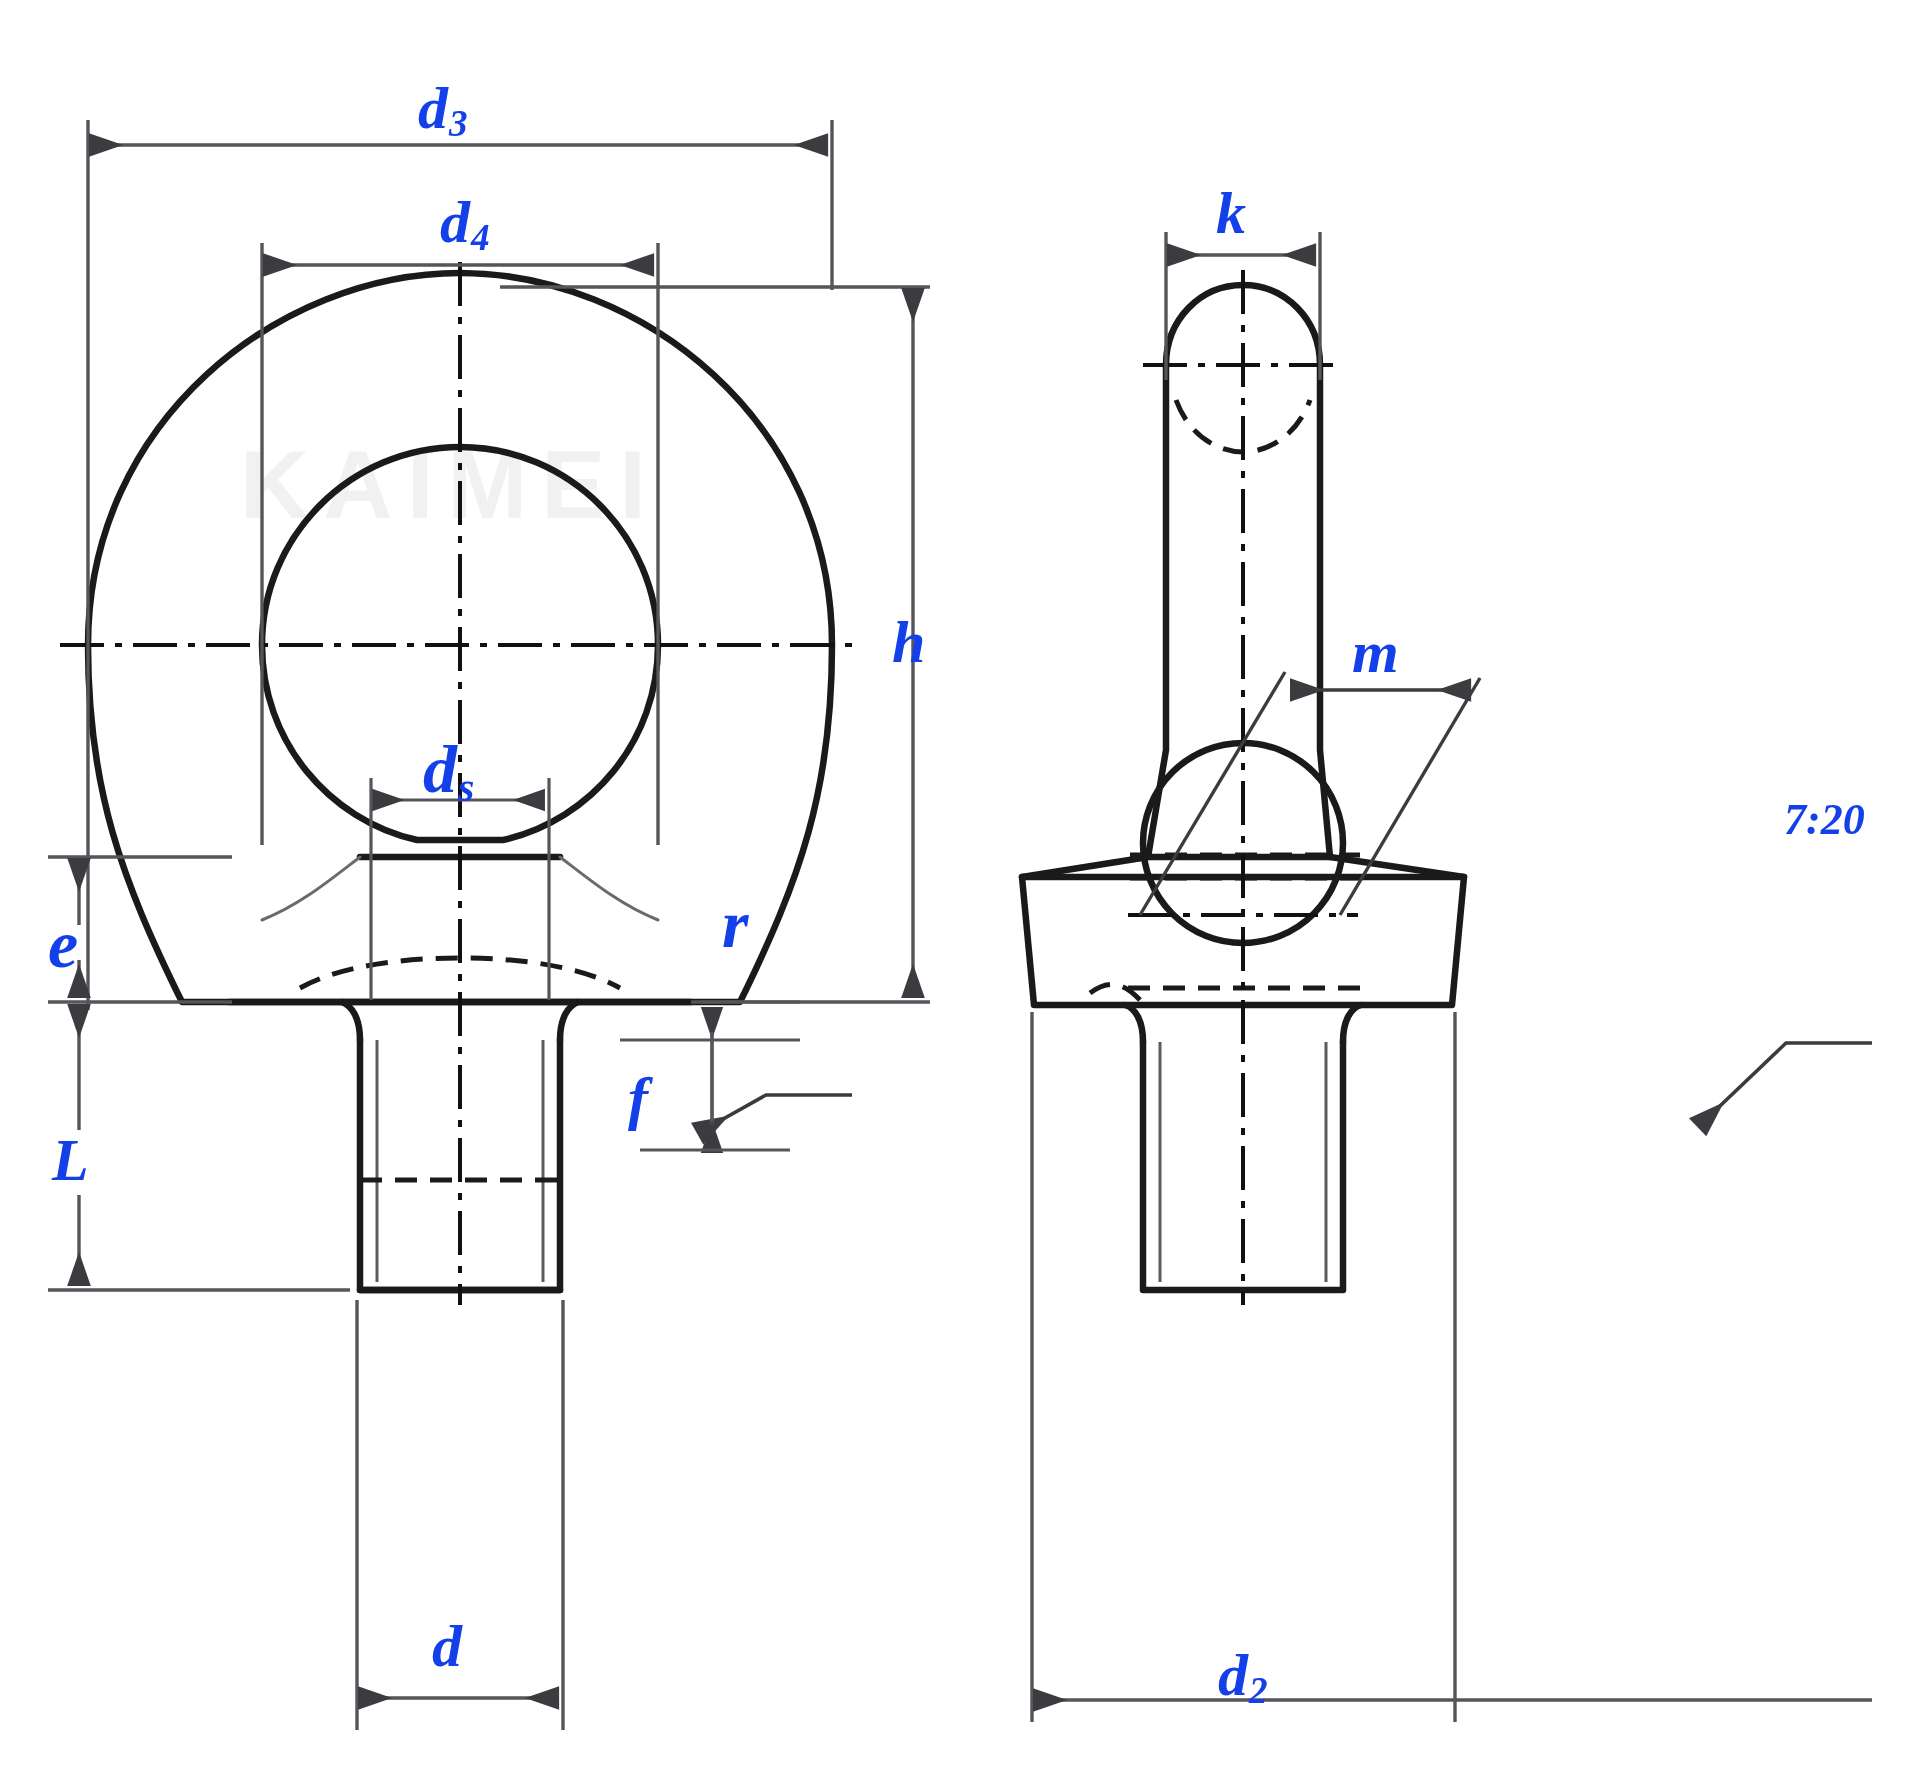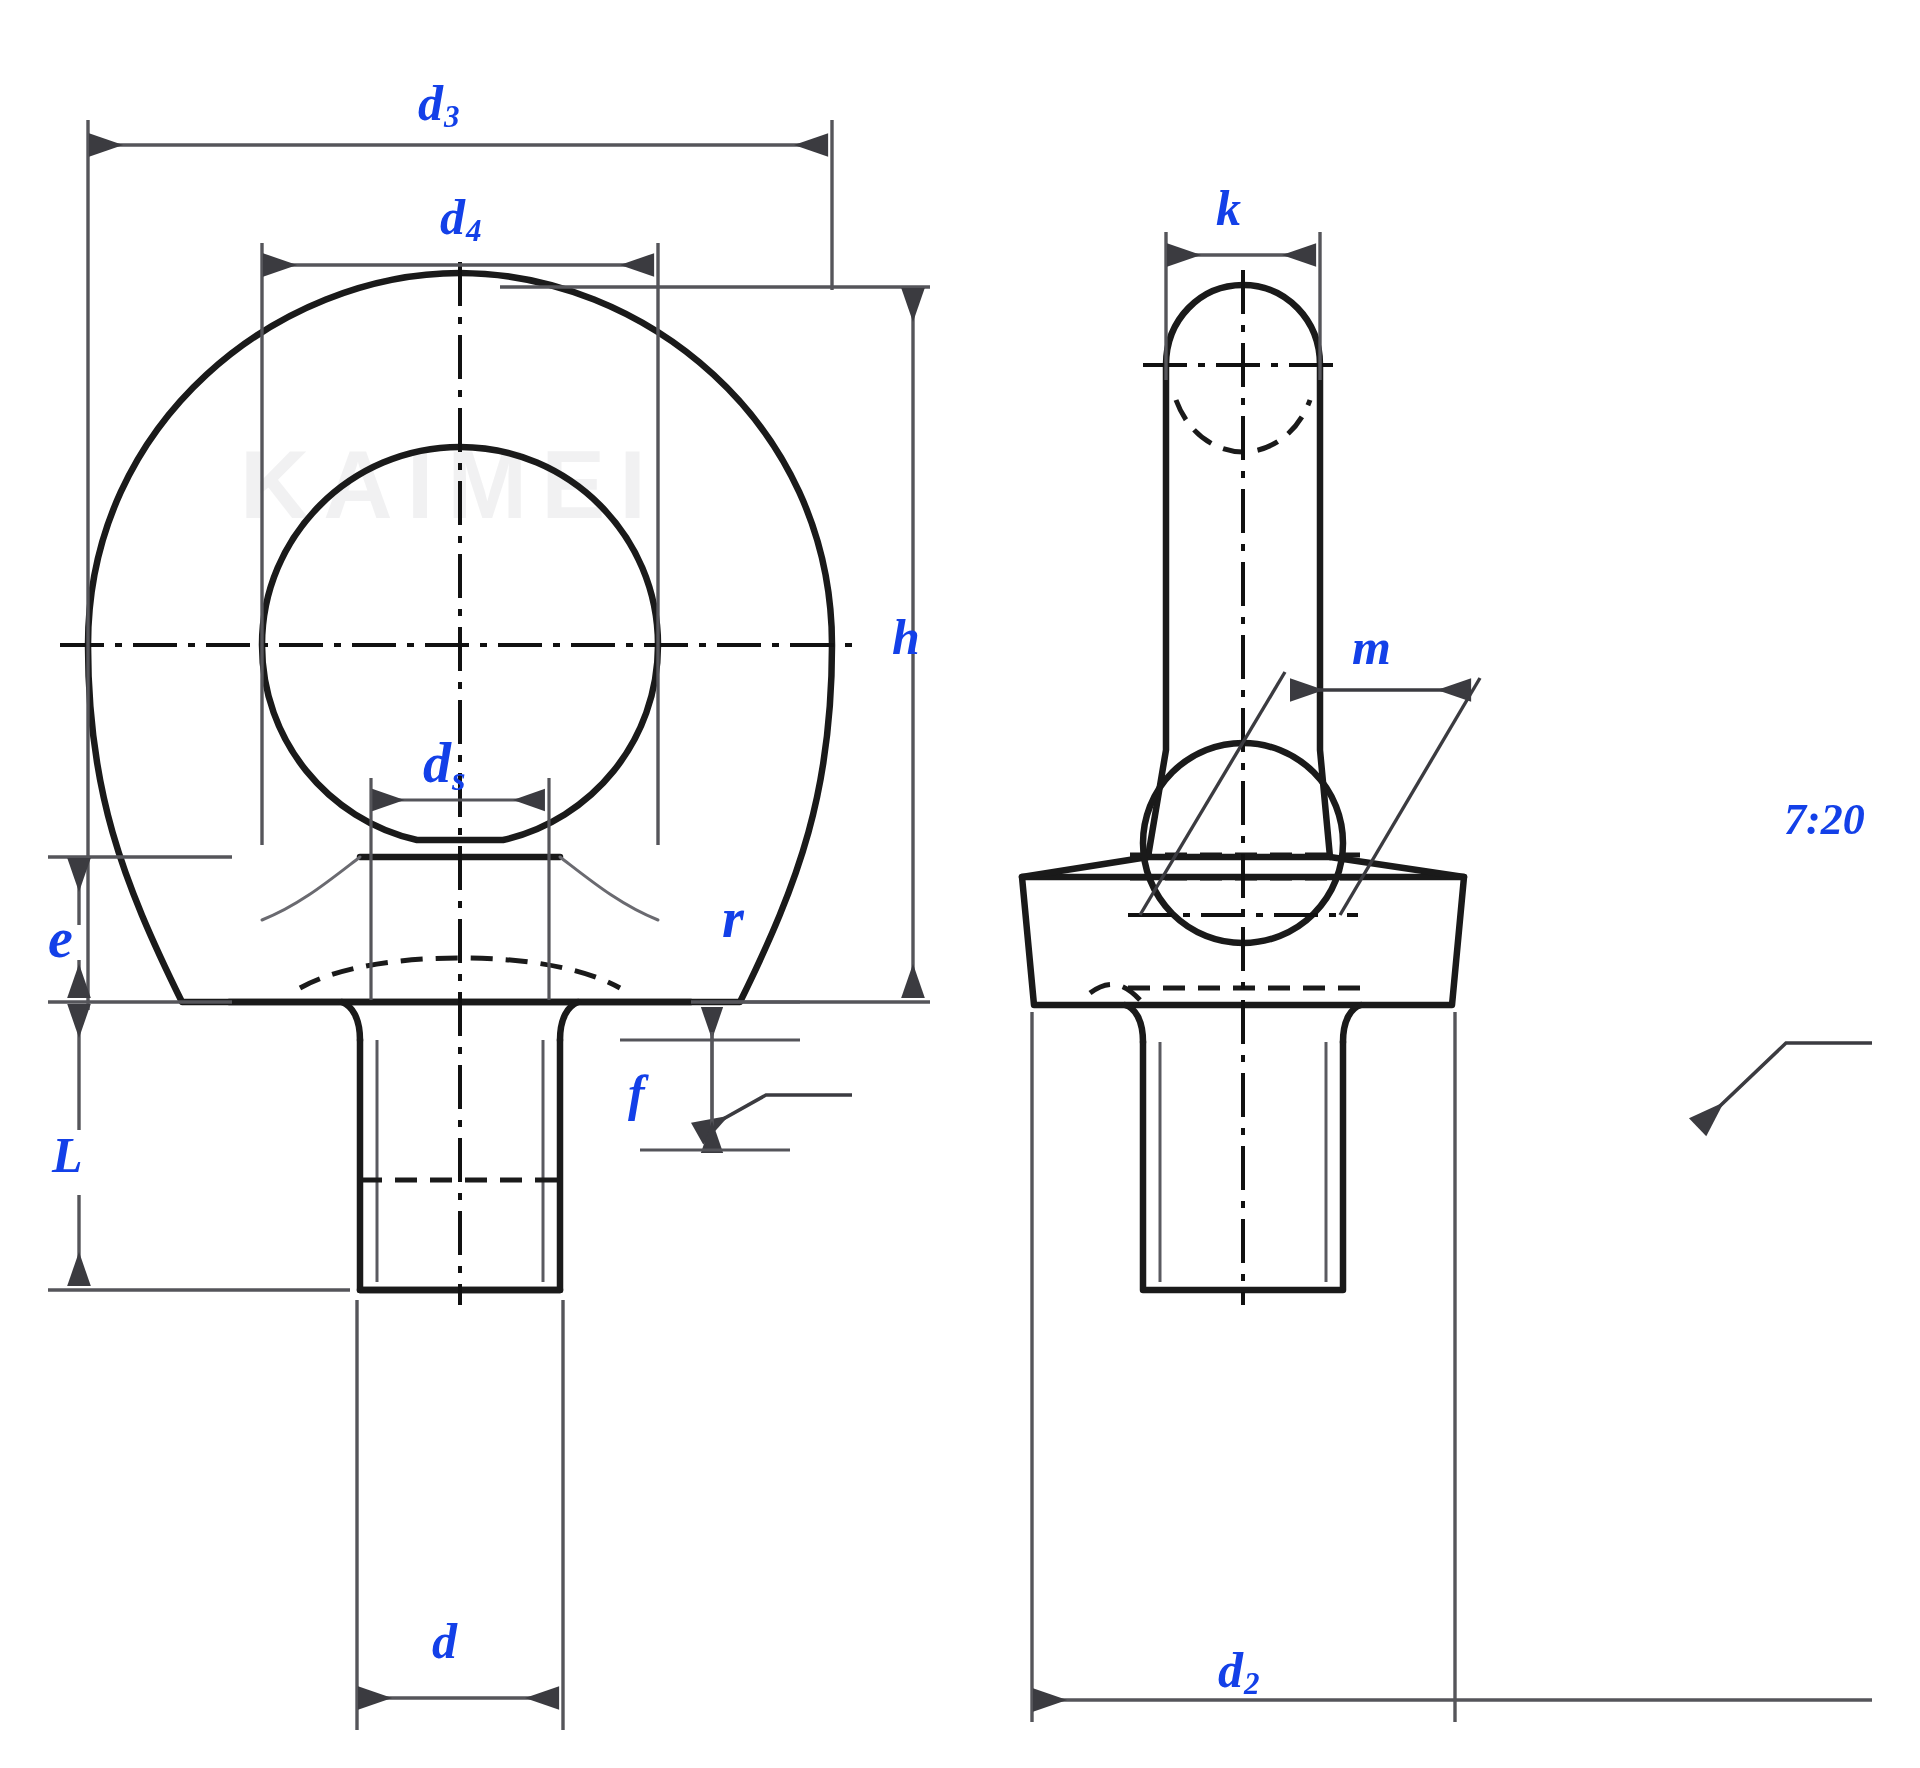--- a/index.html
+++ b/index.html
@@ -32,22 +32,22 @@
     white-space: nowrap;
     user-select: none;
   }
   .dim-label sub {
     font-size: 0.62em;
     font-style: italic;
     font-weight: 700;
     vertical-align: -0.22em;
     margin-left: 1px;
   }
-  .sz-big { font-size: 50px; }
-  .sz-mid { font-size: 56px; }
+  .sz-big { font-size: 60px; }
+  .sz-mid { font-size: 68px; }
   .sz-ratio { font-size: 44px; font-style: italic; }
   .wmark {
     position: absolute;
     color: rgba(170,170,175,0.16);
     font-family: "Liberation Sans", sans-serif;
     font-weight: 700;
     font-size: 96px;
     letter-spacing: 14px;
     user-select: none;
     pointer-events: none;

